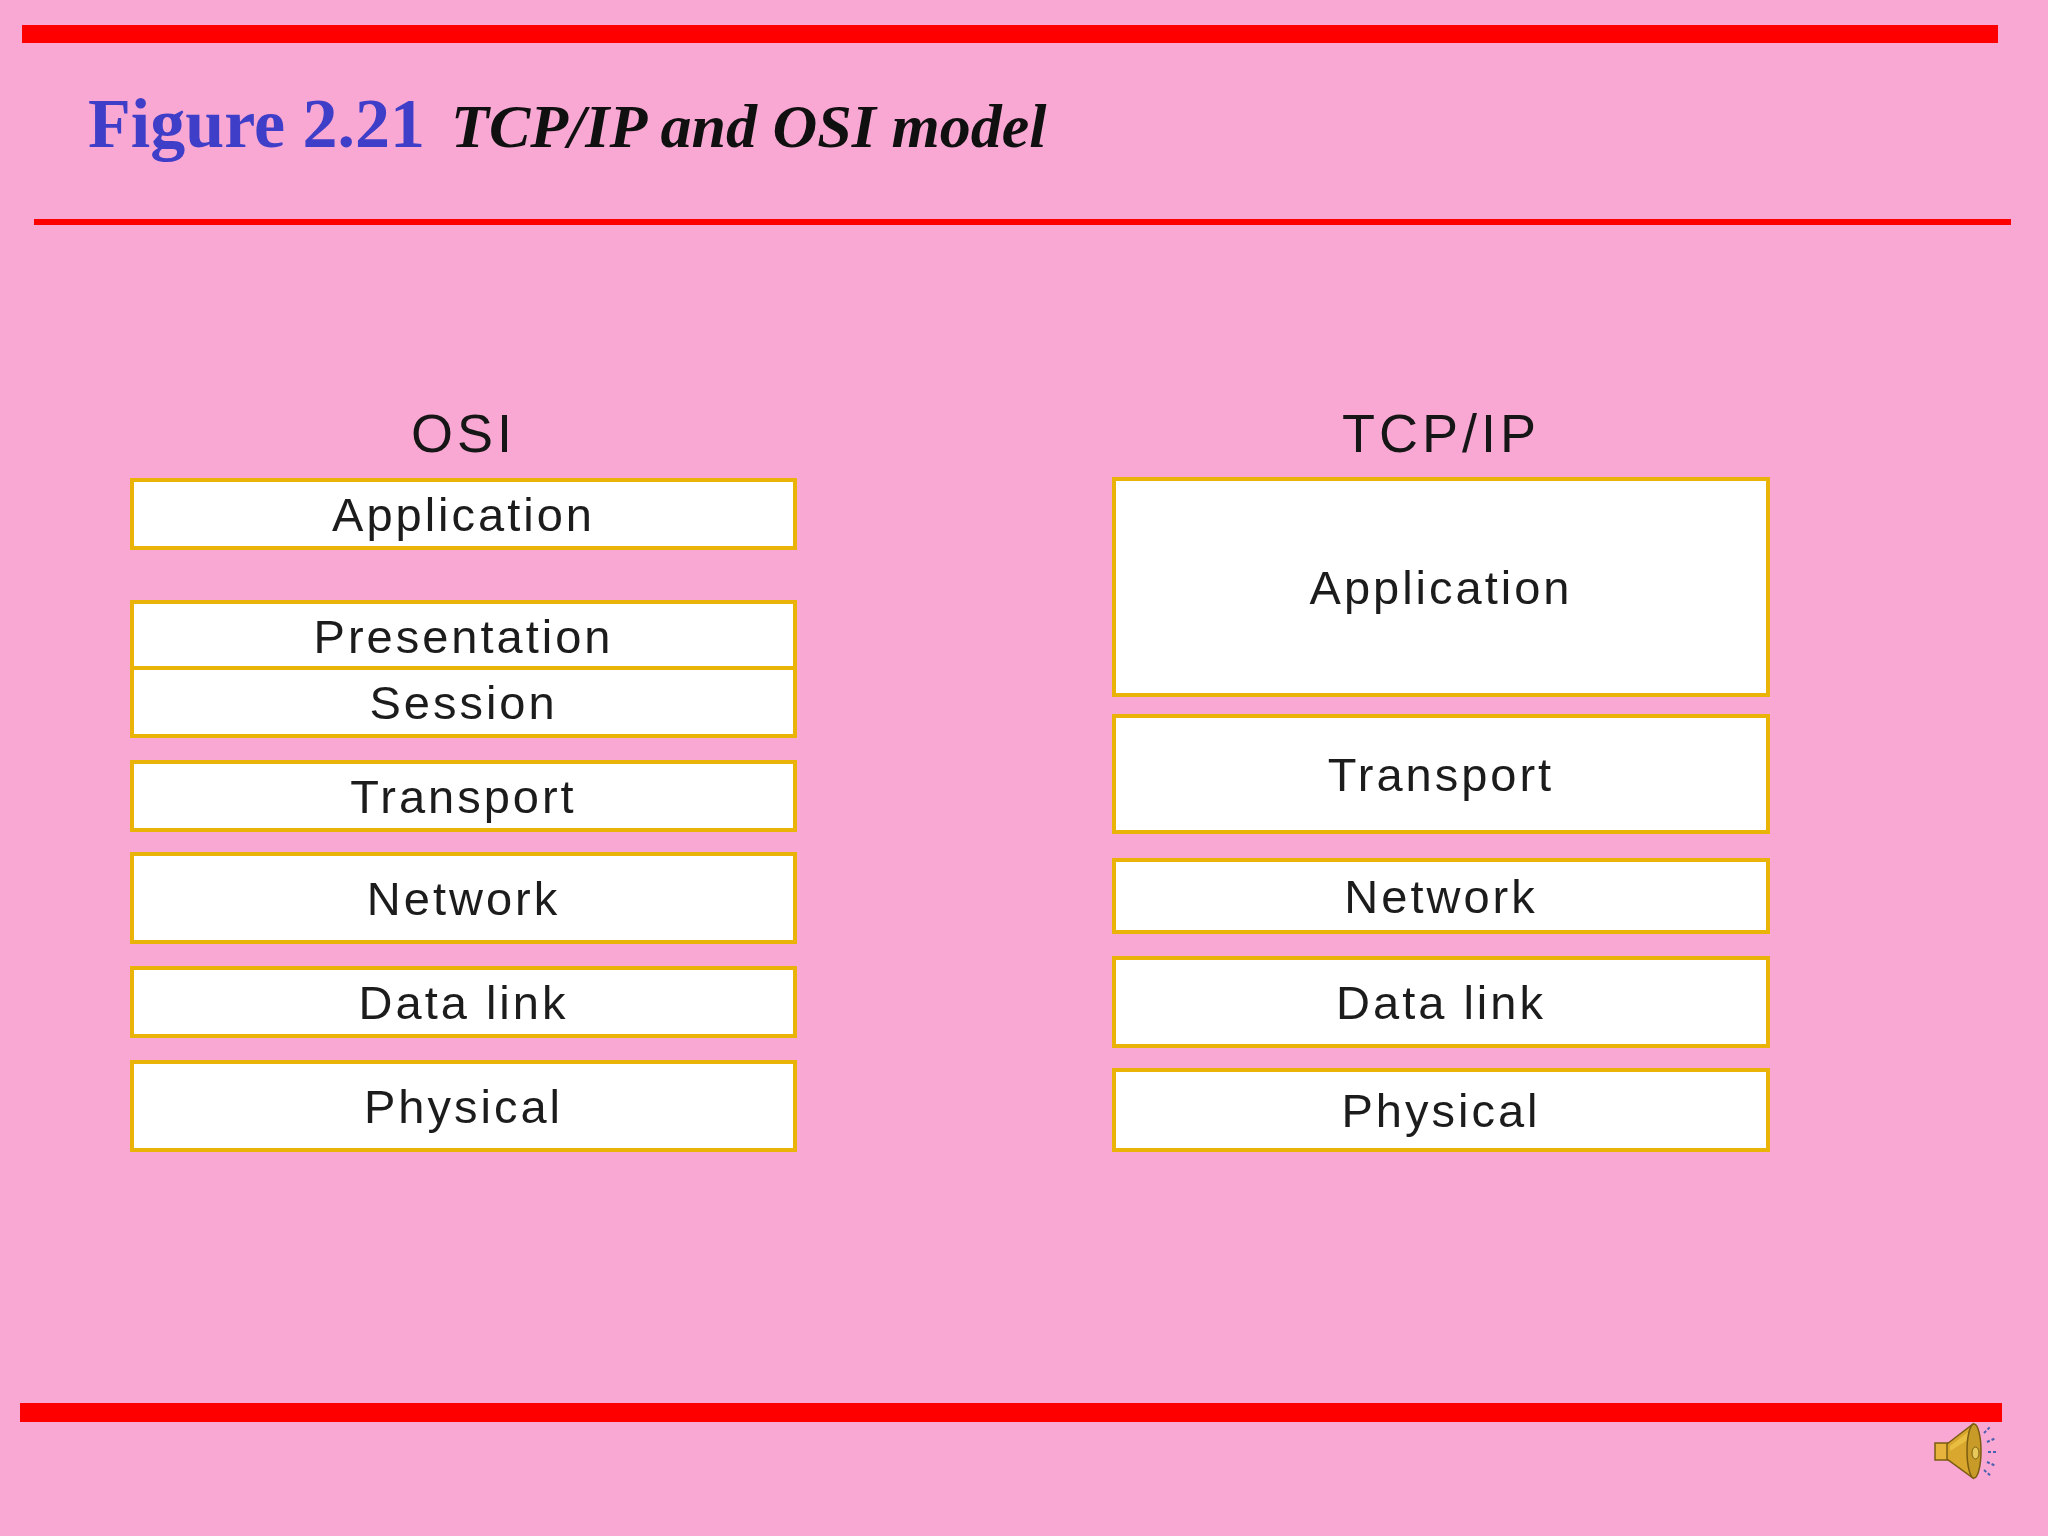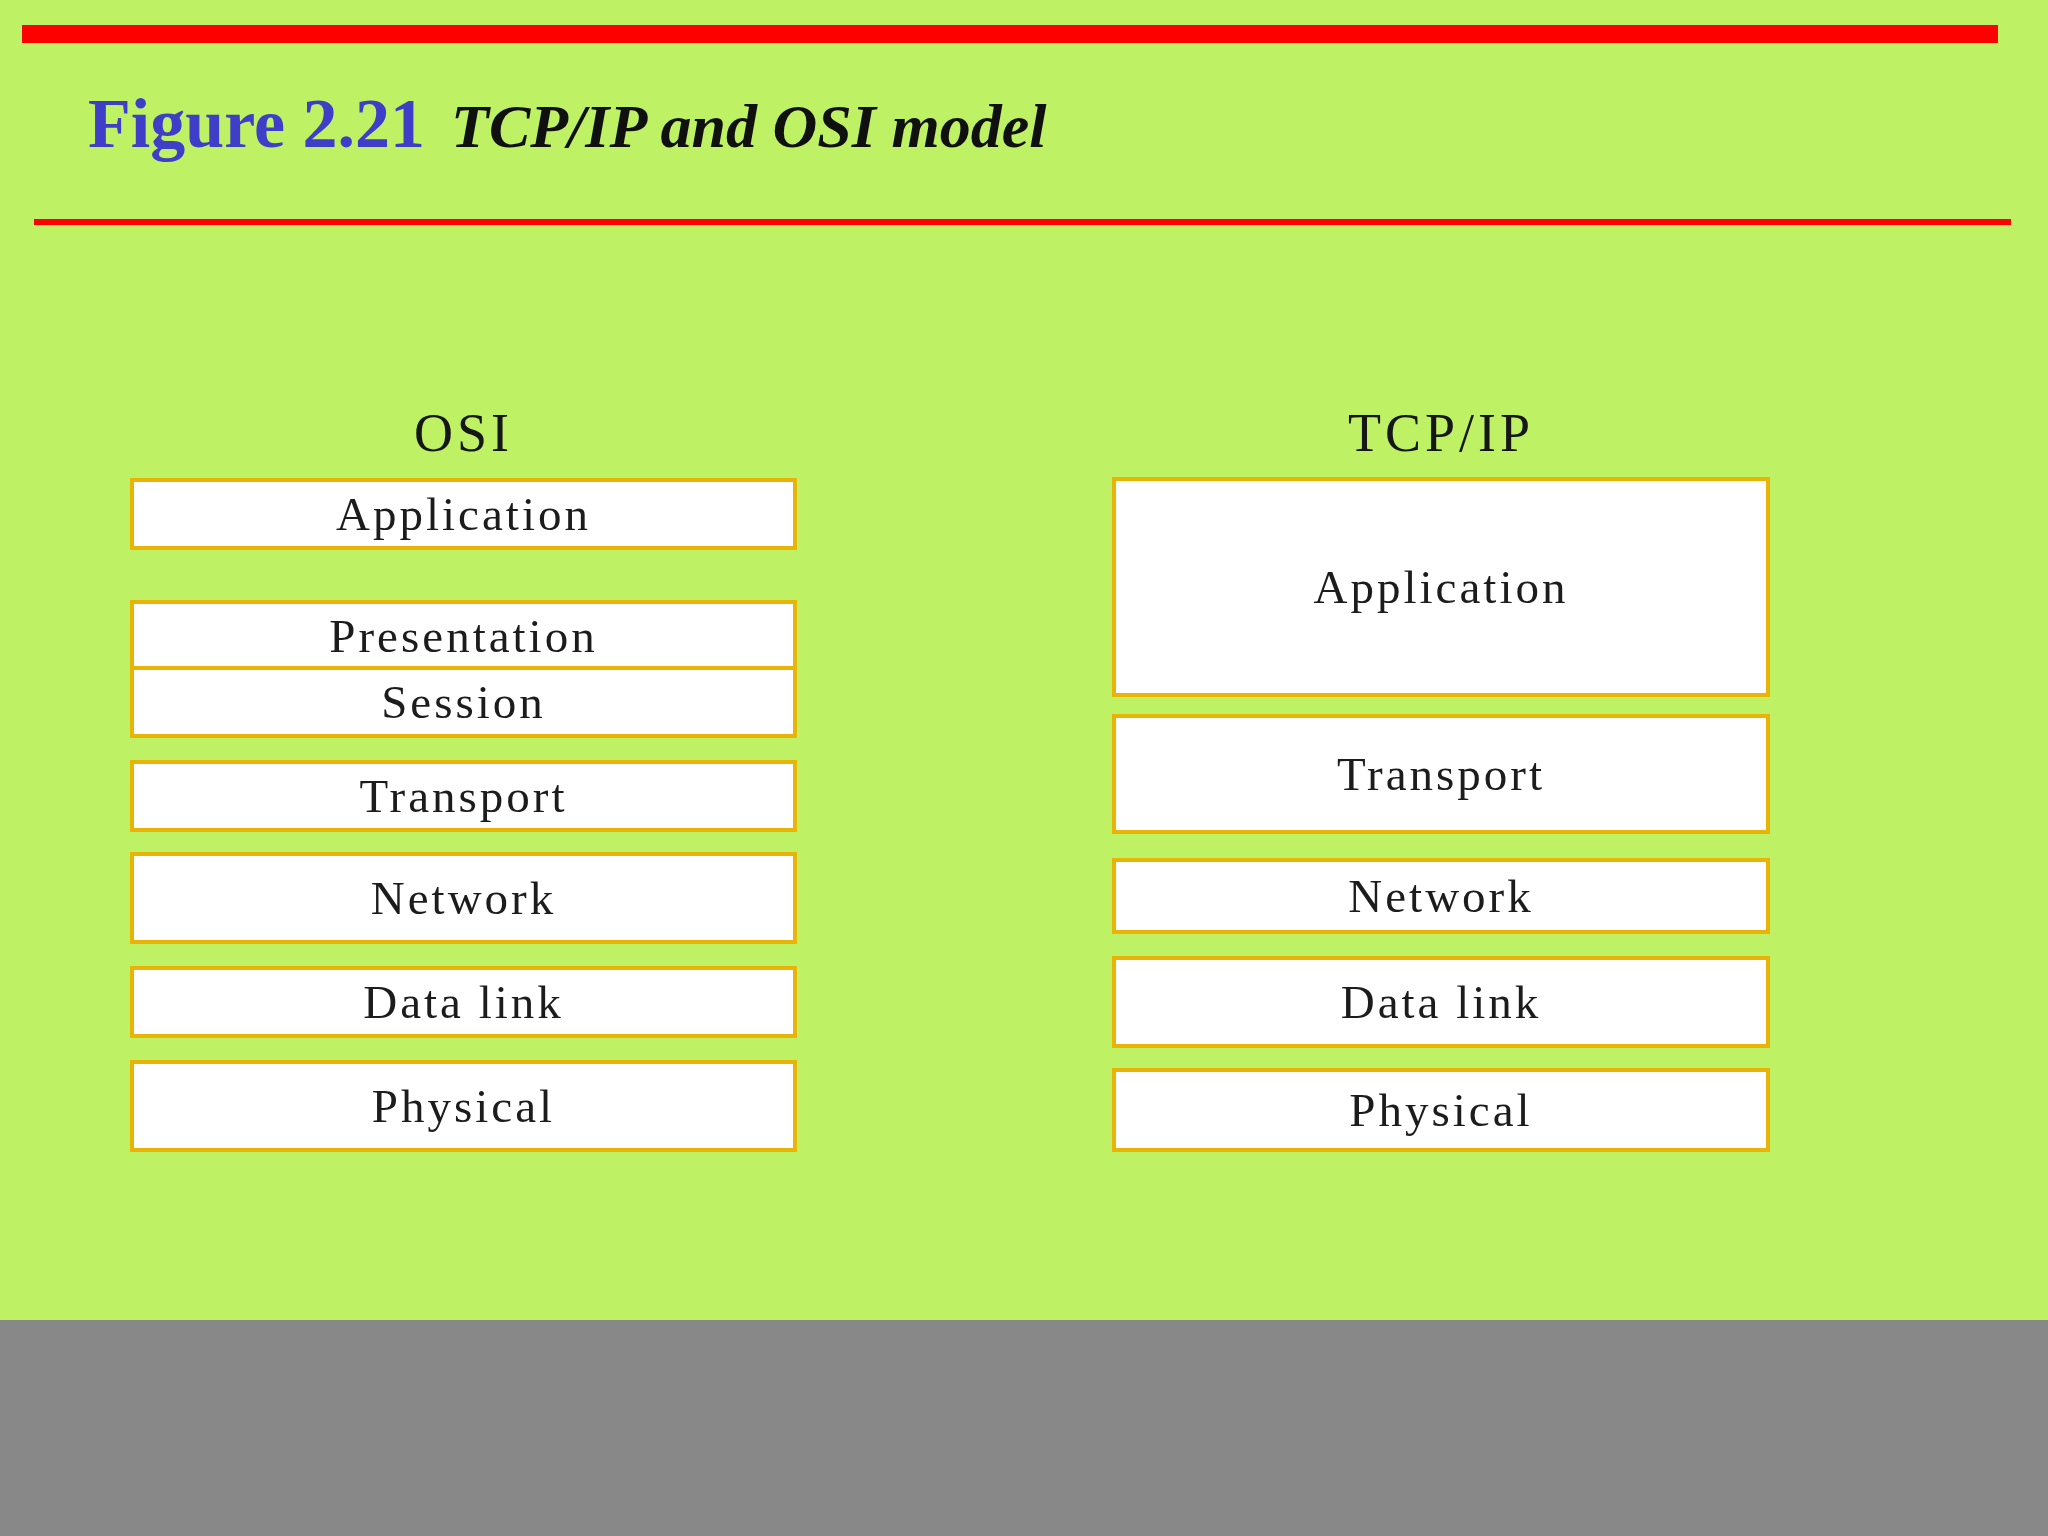--- a/index.html
+++ b/index.html
@@ -1,19 +1,19 @@
 <!DOCTYPE html>
 <html><head>
 <meta charset="utf-8">
 <style>
   html,body{margin:0;padding:0;background:#888;}
   .slide{
     position:relative;
-    width:2048px;height:1320px;
-    background:#bef264;
+    width:2048px;height:1536px;
+    background:#f9a8d4;
     overflow:hidden;
     font-family:"Liberation Sans", sans-serif;
   }
   
   .bar-top{position:absolute;left:22px;top:25px;width:1976px;height:18px;background:#ff0000;}
   .bar-underline{position:absolute;left:34px;top:219px;width:1977px;height:6px;background:#ff0000;}
   .bar-bottom{position:absolute;left:20px;top:1403px;width:1982px;height:19px;background:#ff0000;}
 
   
   .title-row{
@@ -30,21 +30,21 @@
   }
   .title-sub{
     font-family:"Liberation Serif", serif;
     font-weight:bold;
     font-style:italic;
     font-size:62px;
     color:#101010;
   }
 
   
-  .col{position:absolute;top:0;height:1200px;font-family:Liberation Serif, serif;}
+  .col{position:absolute;top:0;height:1200px;}
   .col-osi{left:130px;width:667px;}
   .col-tcp{left:1112px;width:658px;}
   .col-heading{
     position:absolute;top:402px;left:0;right:0;
     text-align:center;
     font-size:54px;
     letter-spacing:4px;
     color:#161616;
   }
   .layer-box{

